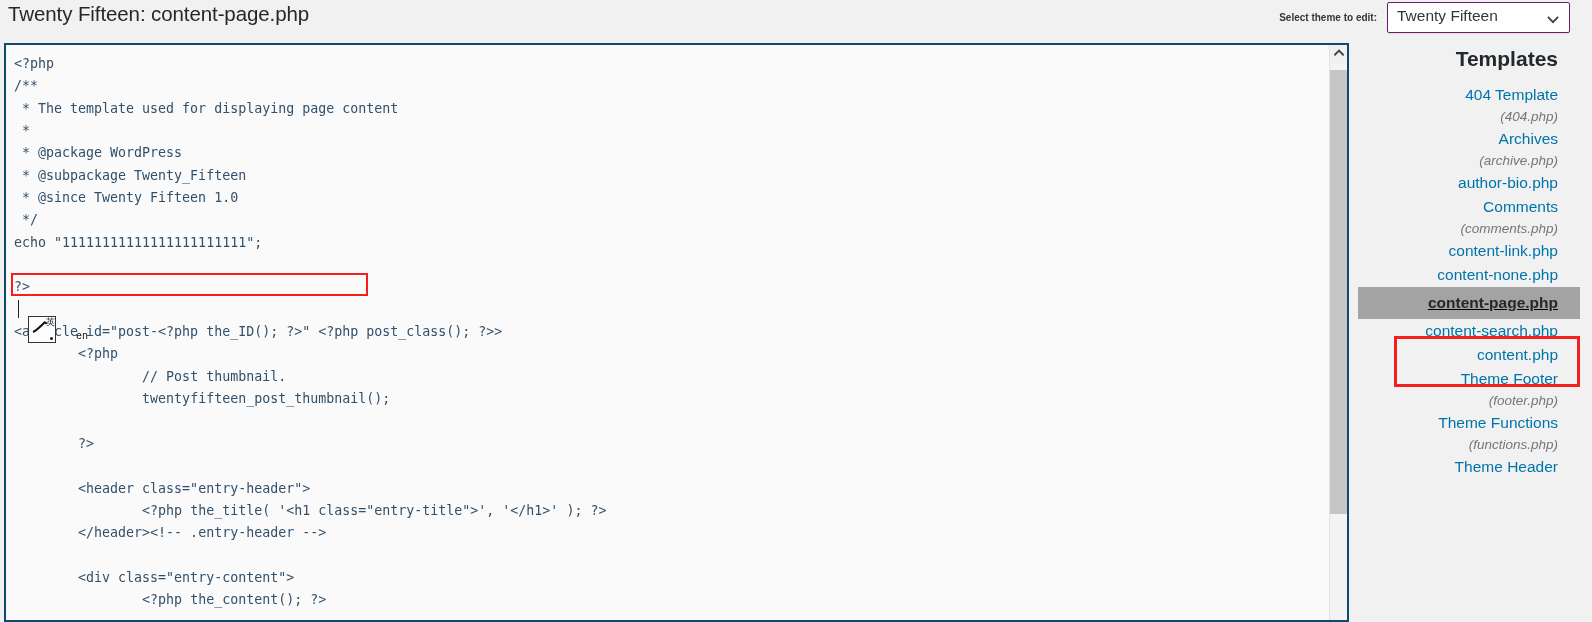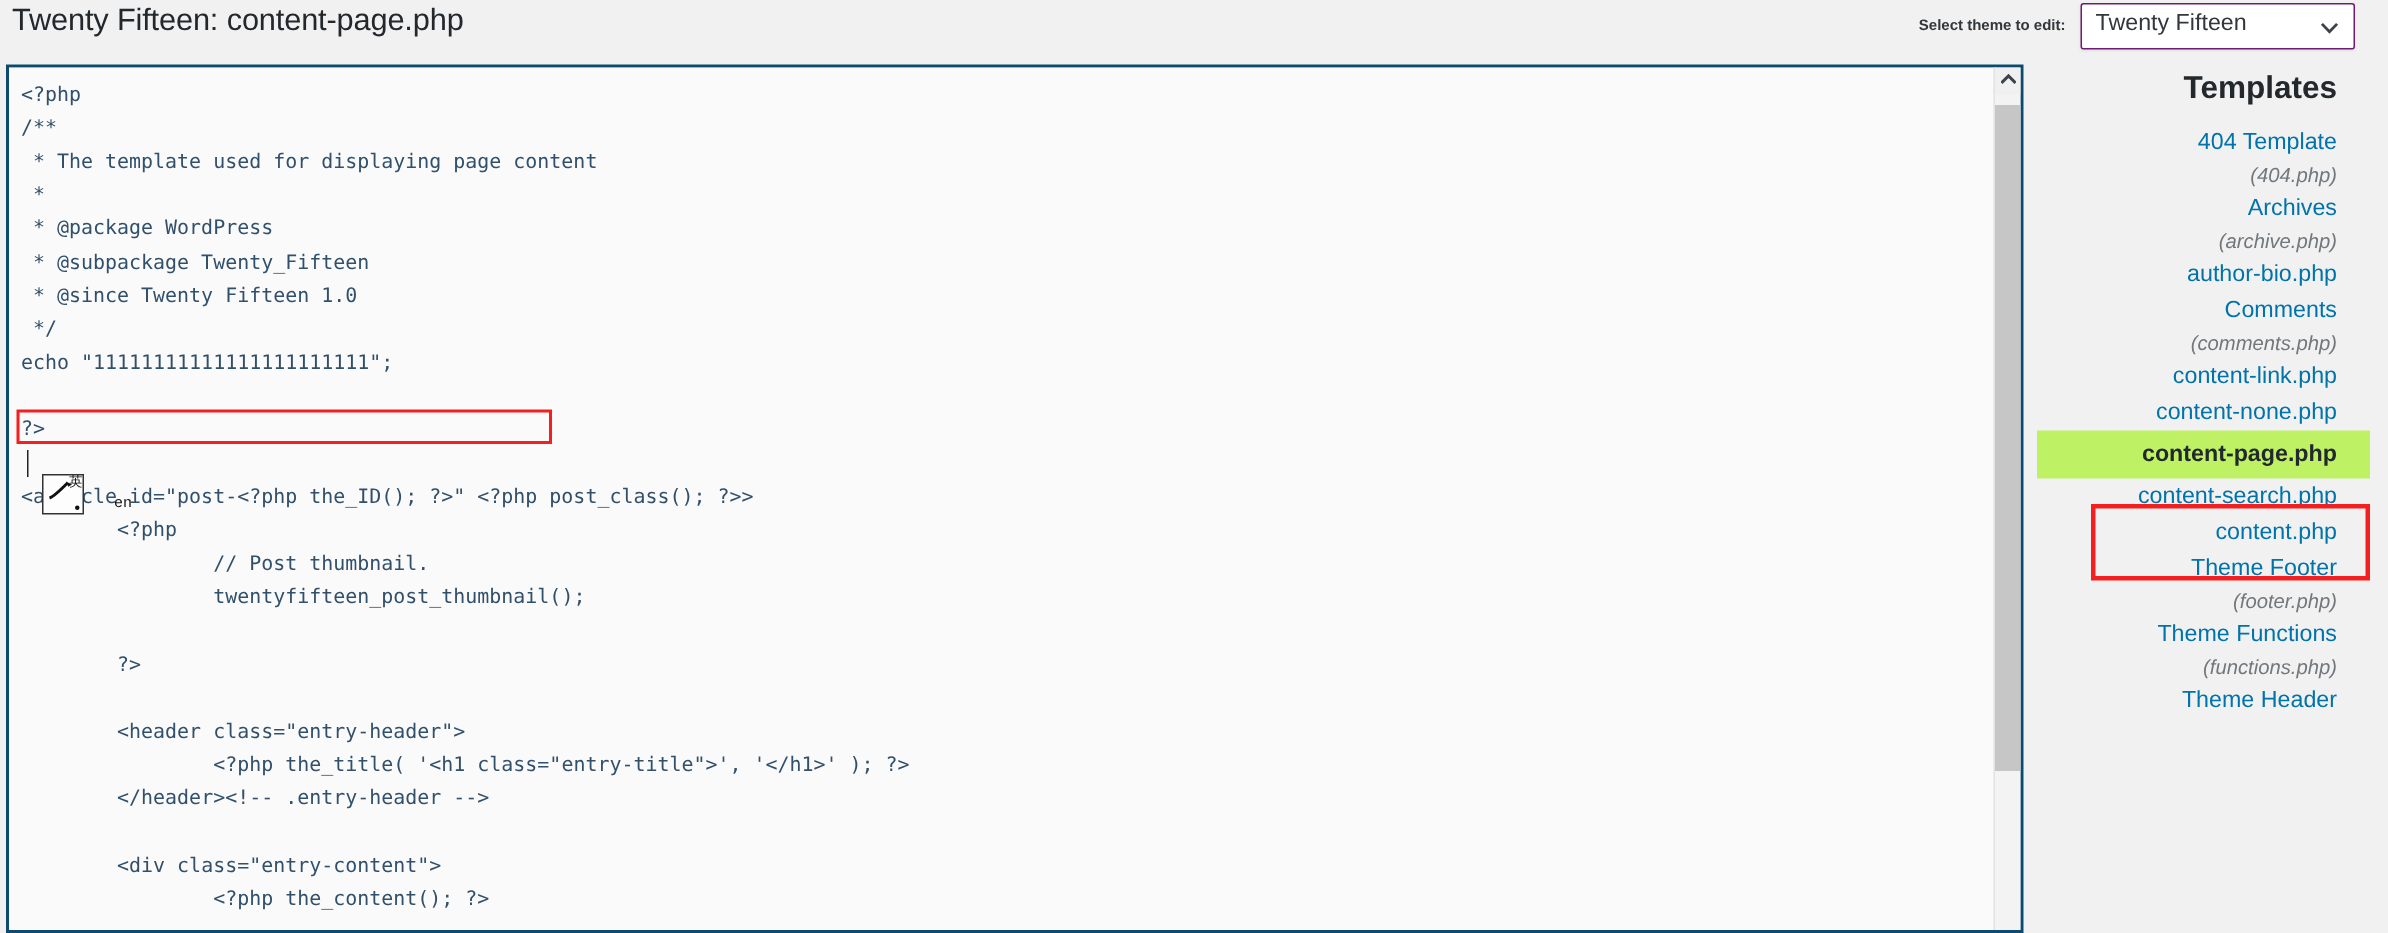--- a/index.html
+++ b/index.html
@@ -247,21 +247,22 @@
   }
   .tpl-file {
     display: block;
     font-size: 13.5px;
     color: #72777c;
     font-style: italic;
     line-height: 20px;
     white-space: nowrap;
   }
   li.tpl-selected {
-    background: #bef264;
+    background: #a3a3a3;
+    text-decoration: underline;
   }
   li.tpl-selected .tpl-name {
     color: #23282d;
     font-weight: bold;
     line-height: 32px;
   }
   
   #tpl-highlight {
     position: absolute;
     left: 1394px;

